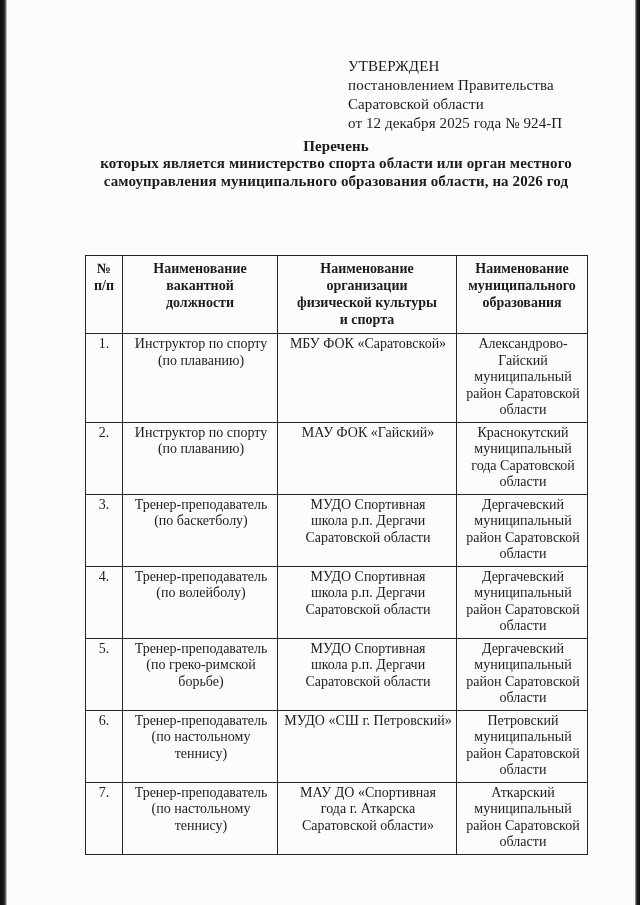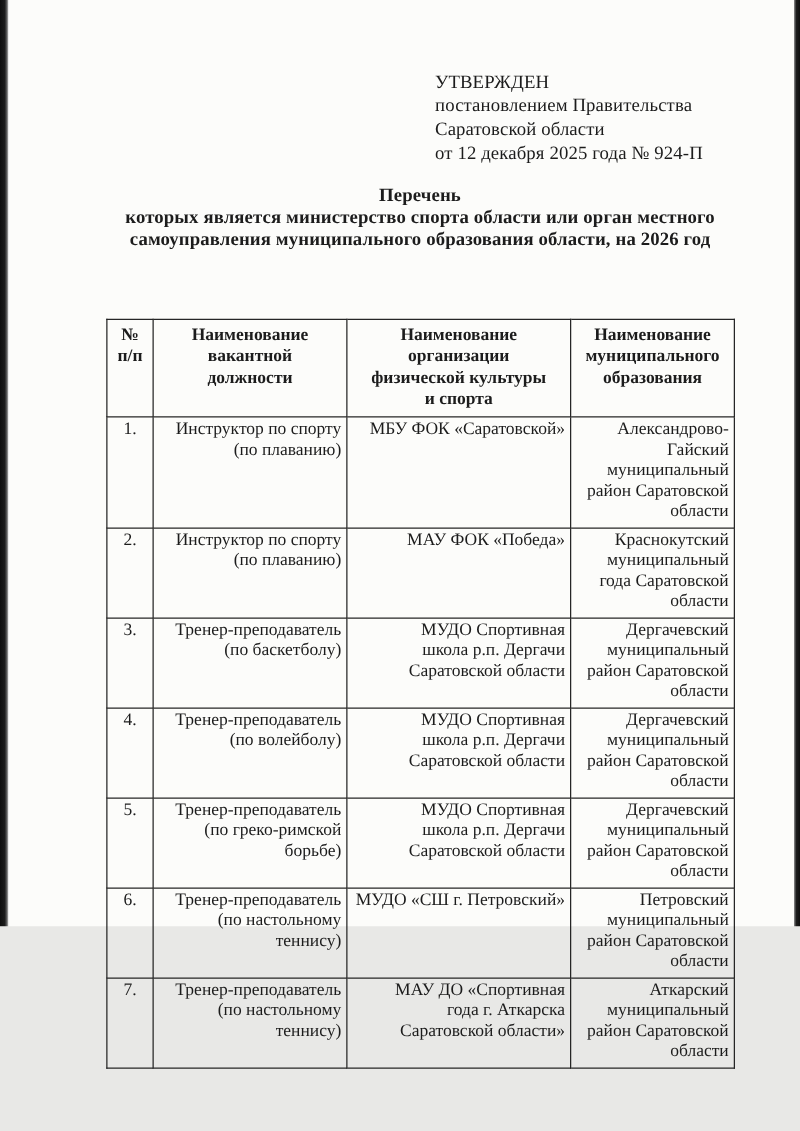--- a/index.html
+++ b/index.html
@@ -6,21 +6,21 @@
     margin: 0;
     padding: 0;
     width: 640px;
     height: 905px;
     overflow: hidden;
     background: #e8e8e6;
   }
   .page {
     position: relative;
     width: 640px;
-    height: 741px;
+    height: 905px;
     background: #fcfcfa;
     color: #1c1c1c;
     font-family: "Liberation Serif", "DejaVu Serif", serif;
     box-sizing: border-box;
   }
   
   .edge {
     position: absolute;
     top: 0;
     bottom: 0;
@@ -42,21 +42,21 @@
     left: 348px;
     top: 57px;
     font-size: 15px;
     line-height: 19px;
     letter-spacing: 0.1px;
   }
   
   .doc-title {
     position: absolute;
     left: 85px;
-    top: 149px;
+    top: 138px;
     width: 502px;
     text-align: center;
     font-weight: bold;
     font-size: 15px;
     line-height: 17.4px;
     letter-spacing: 0.1px;
   }
   
   .tbl-wrap {
     position: absolute;
@@ -81,21 +81,21 @@
     box-sizing: border-box;
   }
   th {
     font-weight: bold;
     text-align: center;
     padding: 4px 2px 5px 2px;
     line-height: 17px;
   }
   td {
     padding: 2px 4px 3px 6px;
-    text-align: right;
+    text-align: center;
   }
   td.num {
     text-align: center;
     padding: 2px 2px;
   }
 </style>
 </head>
 <body>
 
 <div class="page">
@@ -149,21 +149,21 @@
             <td>Александрово-
 Гайский
 муниципальный
 район Саратовской
 области</td>
           </tr>
           <tr>
             <td class="num">2.</td>
             <td>Инструктор по спорту
 (по плаванию)</td>
-            <td>МАУ ФОК «Победа»</td>
+            <td>МАУ ФОК «Гайский»</td>
             <td>Краснокутский
 муниципальный
 года Саратовской
 области</td>
           </tr>
           <tr>
             <td class="num">3.</td>
             <td>Тренер-преподаватель
 (по баскетболу)</td>
             <td>МУДО Спортивная

